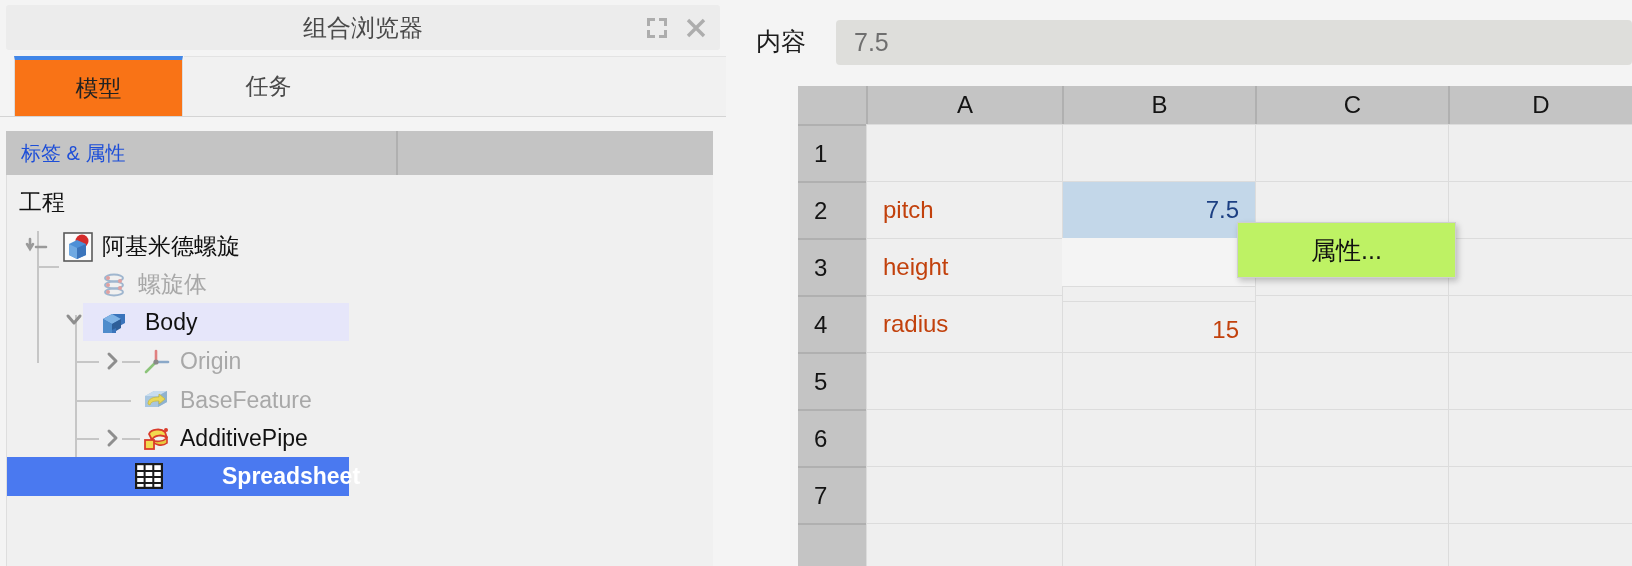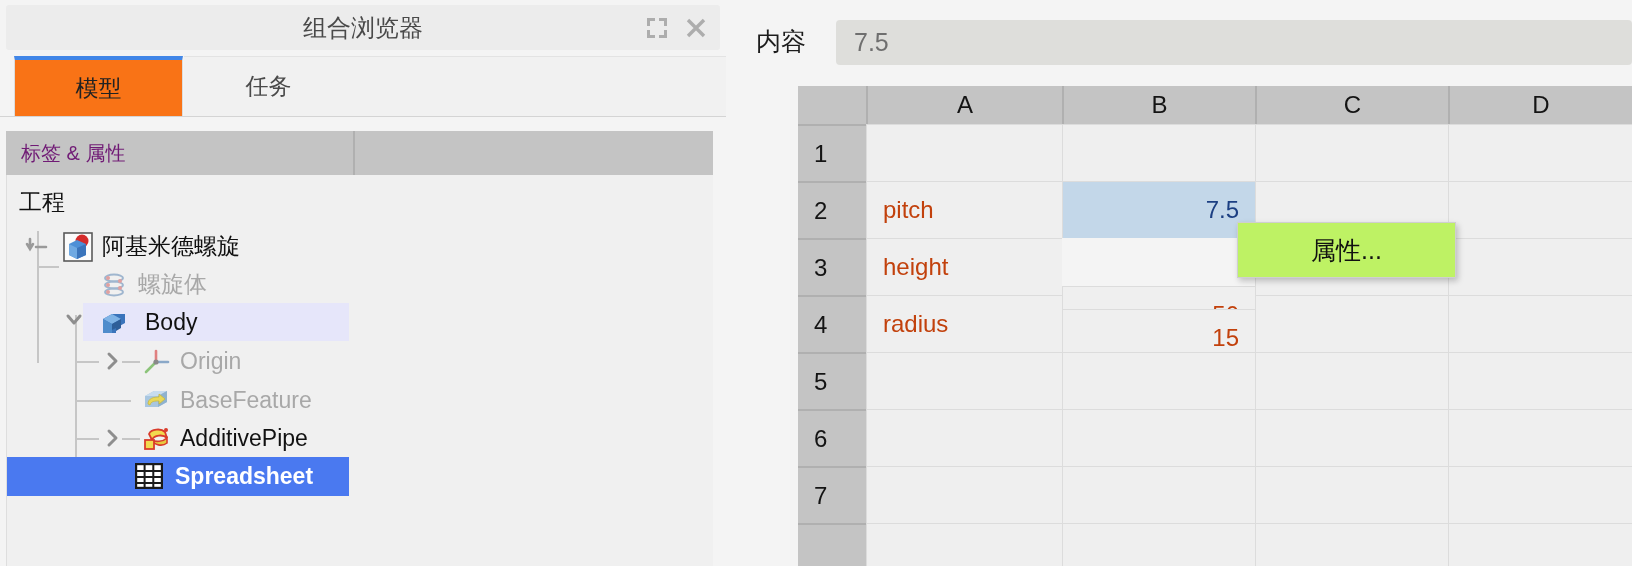--- a/index.html
+++ b/index.html
@@ -63,22 +63,22 @@
     position: absolute; left: 353px; top: 0; width: 373px; height: 60px;
     background: #f1f1f1; border-top: 1px solid #e3e3e3;
   }
 
   
   #tree-header {
     position: absolute; left: 6px; top: 131px; width: 707px; height: 44px;
     background: #c4c4c4;
   }
   #tree-header-col1 {
-    position: absolute; left: 0; top: 0; width: 349px; height: 44px;
-    padding-left: 15px; line-height: 44px; font-size: 20px; color: #701a75;
+    position: absolute; left: 0; top: 0; width: 392px; height: 44px;
+    padding-left: 15px; line-height: 44px; font-size: 20px; color: #1d4ed8;
     border-right: 2px solid #b0b0b0;
   }
   #tree-header-col2 {
     position: absolute; left: 351px; top: 0; width: 356px; height: 44px;
   }
 
   
   #tree-body {
     position: absolute; left: 6px; top: 175px; width: 707px; height: 391px;
     background: #f0f0f0; border-left: 1px solid #dedede;
@@ -87,21 +87,21 @@
   .tree-row {
     position: absolute; left: 0; width: 707px; height: 39px;
     display: flex; align-items: center;
   }
   .tree-label {
     font-size: 23px; color: #111; white-space: nowrap;
   }
   .tree-label.dim { color: #a8a8a8; }
   .tree-label.bold-white { color: #ffffff; font-weight: bold; }
   .row-hl-light { background: #e6e6fa; }
-  .row-hl-blue  { background: #4a79f0; }
+  .row-hl-blue  { background: #4a79f0; padding-left: 47px; }
 
   .twisty {
     position: absolute; font-size: 0; width: 20px; height: 20px;
   }
   .tree-icon {
     position: absolute; width: 28px; height: 28px;
   }
   .vline {
     position: absolute; width: 2px; background: #c6c6c6;
   }
@@ -381,21 +381,21 @@
       <div class="cell align-right selected" style="left:264px; top:95px; width:193px;">7.5</div>
       <div class="cell align-left" style="left:457px; top:95px; width:193px;"></div>
       <div class="cell align-left" style="left:650px; top:95px; width:184px;"></div>
 
       <div class="cell align-left" style="left:68px; top:152px; width:196px;">height</div>
       <div class="cell align-right" style="left:264px; top:152px; width:193px;margin-top:48px;">50</div>
       <div class="cell align-left" style="left:457px; top:152px; width:193px;"></div>
       <div class="cell align-left" style="left:650px; top:152px; width:184px;"></div>
 
       <div class="cell align-left" style="left:68px; top:209px; width:196px;">radius</div>
-      <div class="cell align-right" style="left:264px; top:223px; width:193px;">15</div>
+      <div class="cell align-right" style="left:264px; top:215px; width:193px;">15</div>
       <div class="cell align-left" style="left:457px; top:209px; width:193px;"></div>
       <div class="cell align-left" style="left:650px; top:209px; width:184px;"></div>
 
       <div class="cell align-left" style="left:68px; top:266px; width:196px;"></div>
       <div class="cell align-right" style="left:264px; top:266px; width:193px;"></div>
       <div class="cell align-left" style="left:457px; top:266px; width:193px;"></div>
       <div class="cell align-left" style="left:650px; top:266px; width:184px;"></div>
 
       <div class="cell align-left" style="left:68px; top:323px; width:196px;"></div>
       <div class="cell align-right" style="left:264px; top:323px; width:193px;"></div>

